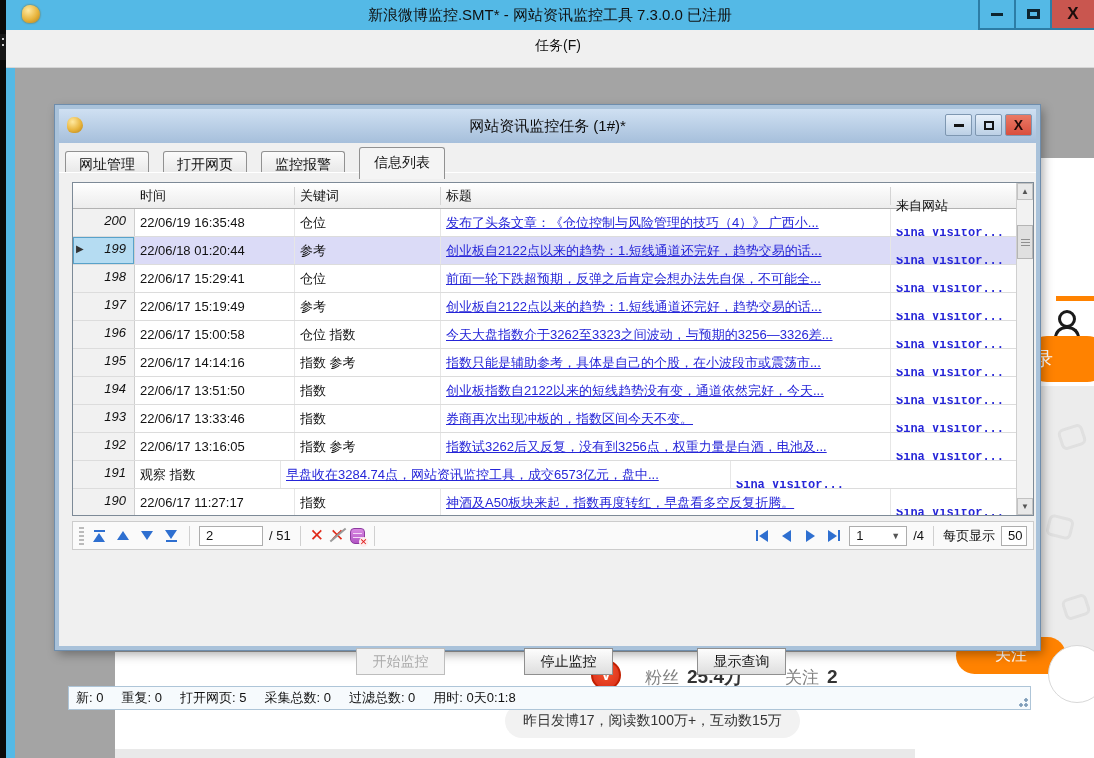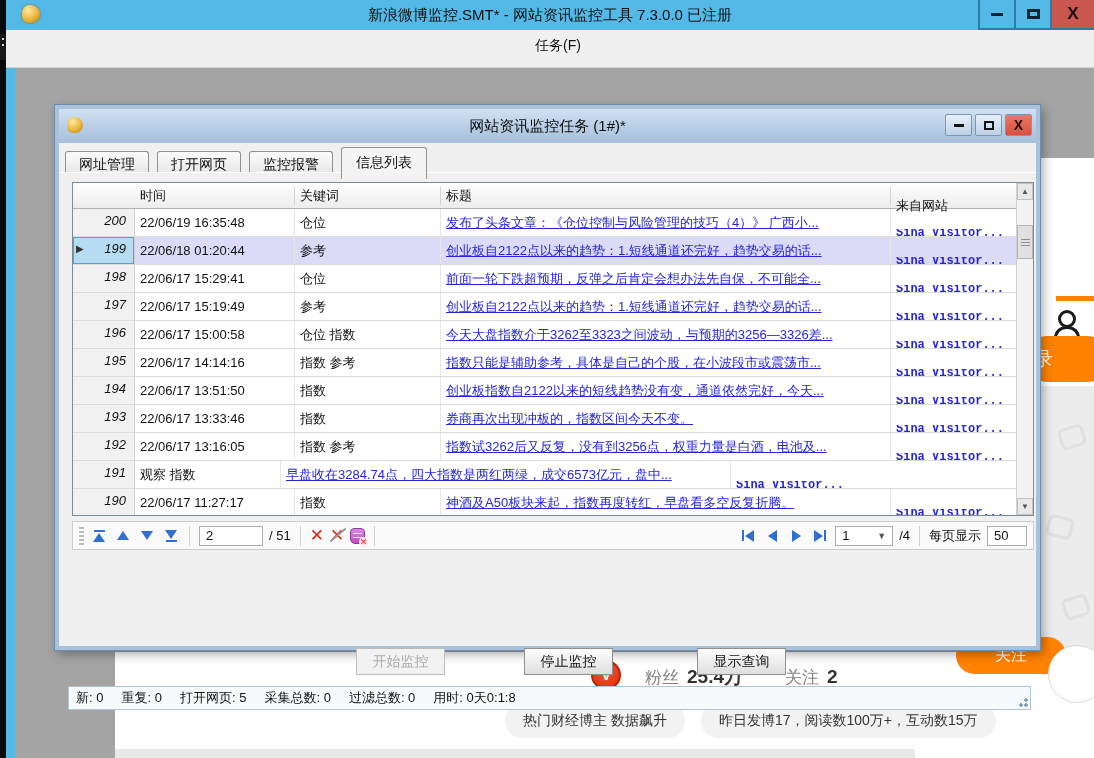--- a/index.html
+++ b/index.html
@@ -65,21 +65,21 @@
   .dlg-controls { position:absolute; right:4px; top:5px; display:flex; gap:3px; }
   .dlg-btn { width:27px; height:22px; border:1px solid #7e97b1; border-radius:2px;
     background:linear-gradient(#e7f0fa,#bcd0e5); display:flex; align-items:center; justify-content:center; cursor:pointer; }
   .dlg-btn .bar { width:10px; height:3px; background:#141414; }
   .dlg-btn .box { width:10px; height:9px; border:2px solid #141414; }
   .dlg-btn.close { background:linear-gradient(#ea7a66,#d94f3e); color:#200a08; font-weight:bold; font-size:14px; }
 
   .tabbar { position:absolute; left:0; top:34px; right:0; height:29px; padding:4px 0 0 6px; }
   .tab { display:inline-block; padding:4px 13px 5px; font-size:14px; color:#111; border:1px solid #919191;
     border-bottom:none; border-radius:3px 3px 0 0; background:linear-gradient(#fbfbfb,#e2e2e2);
-    margin-right:8px; position:relative; top:2px; cursor:pointer; }
+    margin-right:14px; position:relative; top:2px; cursor:pointer; }
   .tab.active { background:#f4f4f4; top:0; padding:6px 14px 7px; z-index:3; }
   .dlg-content { position:absolute; left:0; top:63px; right:0; bottom:0; background:#f0f0f0; border-top:1px solid #fff; }
 
   
   .grid { position:absolute; left:13px; top:9px; width:962px; height:334px; background:#fff;
     border:1px solid #7d8a97; overflow:hidden; }
   .thead { display:flex; height:26px; background:linear-gradient(#ffffff,#ececec); border-bottom:1px solid #b2b2b2;align-items:center; }
   .thead .cell { font-size:13px; color:#111; display:flex; align-items:center; padding-left:5px;
     border-right:1px solid #d4d4d4; }
   .cell.c0 { width:62px; } .cell.c1 { width:160px; } .cell.c2 { width:146px; } .cell.c3 { width:450px; }
@@ -206,21 +206,20 @@
     <div class="bg-bottom">
       <div class="v-badge">V</div>
       <div class="profile-stats">
         <span>粉丝</span>
         <b>25.4万</b>
         <span class="stat-gap"></span>
         <span>关注</span>
         <b>2</b>
       </div>
       <div class="profile-tags">
-          <div class="pill">热门财经博主 数据飙升</div>
           <div class="pill">昨日发博17，阅读数100万+，互动数15万</div>
         </div>
       <div class="bg-bottom-footer"></div>
     </div>
 
     <div class="bg-follow-btn">
       <span>关注</span>
     </div>
     <div class="bg-circle-btn"></div>
   </div>
@@ -373,21 +372,21 @@
             <div class="cell c4">
               <a class="link mono">Sina Visitor...</a>
             </div>
           </div>
           <div class="trow">
             <div class="cell c0">
               <span class="rownum">191</span>
             </div>
             <div class="cell c2">观察 指数</div>
             <div class="cell c3">
-              <a class="link">早盘收在3284.74点，四大指数是两红两绿，成交6573亿元，盘中...</a>
+              <a class="link">早盘收在3284.74点，网站资讯监控工具，成交6573亿元，盘中...</a>
             </div>
             <div class="cell c4">
               <a class="link mono">Sina Visitor...</a>
             </div>
           </div>
           <div class="trow">
             <div class="cell c0">
               <span class="rownum">190</span>
             </div>
             <div class="cell c1">22/06/17 11:27:17</div>
@@ -451,21 +450,21 @@
             <span class="tri-right"></span>
             <span class="vbar"></span>
           </span>
         <span class="pg-input page-box">
           <span>1</span>
           <span class="caret">▼</span>
         </span>
         <span class="pg-label">/4</span>
         <span class="vsep"></span>
         <span class="pg-label">每页显示</span>
-        <span class="pg-input" style="width:40px;">50</span>
+        <span class="pg-input" style="width:26px;">50</span>
       </span>
     </div>
 
     <button class="action-btn disabled" style="left:297px;">开始监控</button>
     <button class="action-btn" style="left:465px;">停止监控</button>
     <button class="action-btn" style="left:638px;">显示查询</button>
 
     <div class="statusbar">
       <span style="display:flex; gap:18px;">
           <span class="status-item">新: 0</span>

